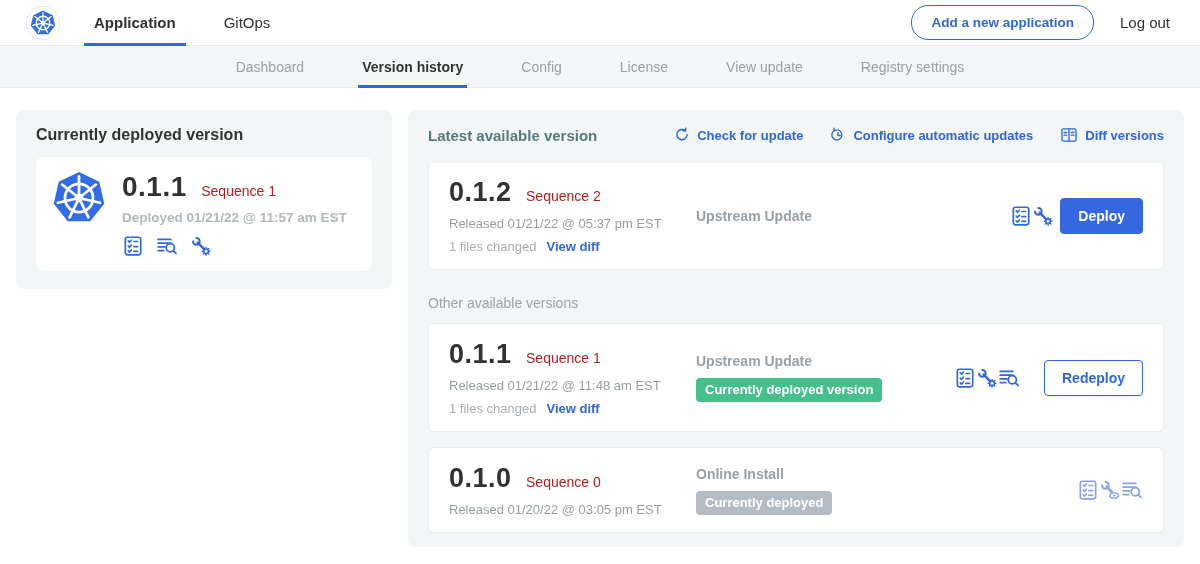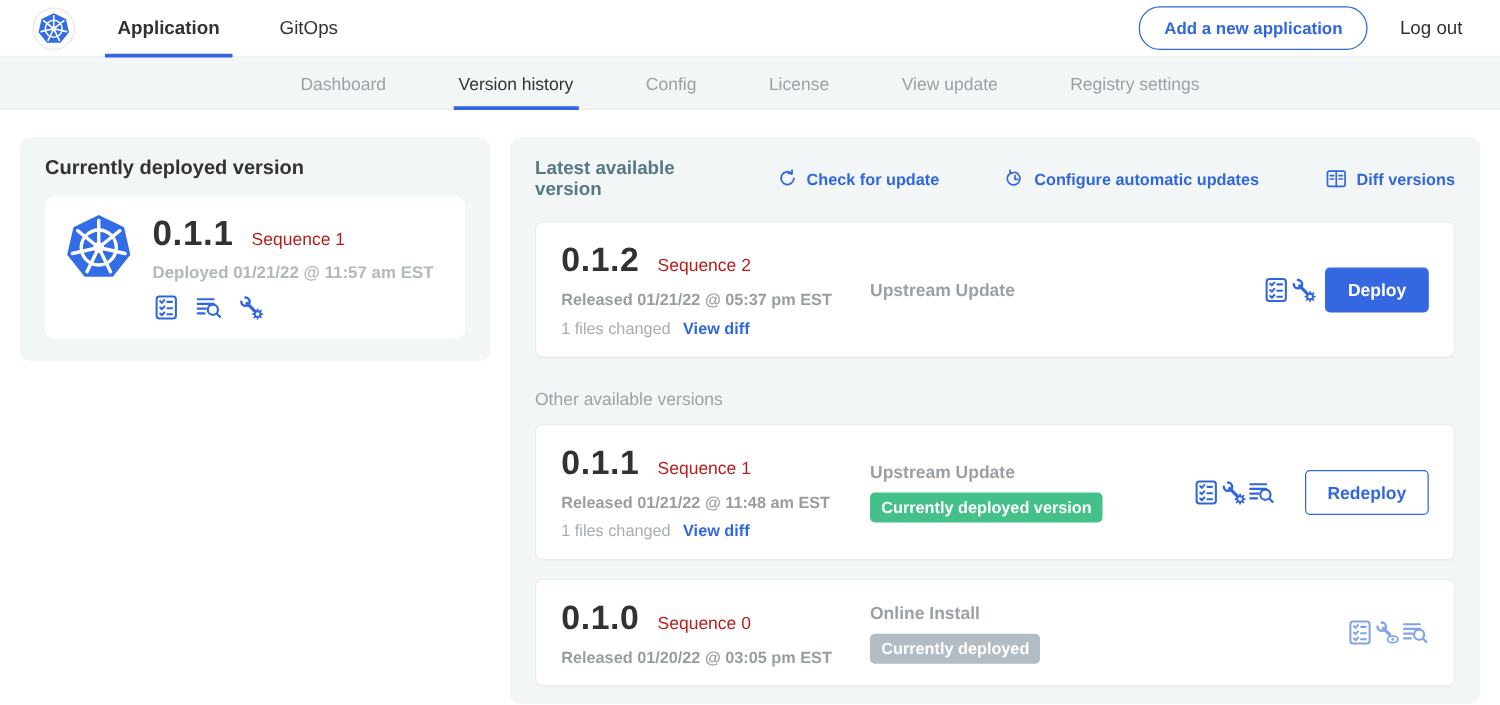--- a/index.html
+++ b/index.html
@@ -21,52 +21,52 @@
   .pill-btn { border:1px solid #3066e0; background:#fff; color:#3066e0;
     font-size:13.5px; font-weight:bold; border-radius:17px; padding:9px 19px;
     cursor:pointer; font-family:inherit; }
   .logout { font-size:15px; color:#323232; margin-left:26px; margin-right:6px; cursor:pointer; }
 
   
   .subnav { height:42px; background:#f3f6f7; border-bottom:1px solid #e9ecee;
     display:flex; justify-content:center; gap:58px; }
   .subnav-tab { position:relative; height:42px; display:flex; align-items:center;
     font-size:14px; color:#9aa1a5; cursor:pointer;justify-content:center; }
-  .subnav-tab.active { color:#323232; font-weight:normal; }
+  .subnav-tab.active { color:#323232; font-weight:bold; }
   .subnav-tab.active::after { content:''; position:absolute; left:-4px; right:-4px; bottom:0;
     height:3px; background:#3066e0; }
 
   
   .main { display:flex; gap:16px; padding:22px 16px 0 16px; align-items:flex-start; }
   .panel { background:#f2f6f7; border-radius:8px; }
   .left-panel { width:376px; padding:16px 20px 18px; flex:none; }
   .left-title { font-size:16px; font-weight:bold; color:#323232; }
   .deployed-card { background:#fff; border-radius:8px; padding:14px 16px;
     margin-top:13px; display:flex; gap:16px; align-items:flex-start; }
   .vnum { font-size:27px; font-weight:bold; color:#323232; letter-spacing:0.5px; }
   .vseq { font-size:14px; color:#b91c1c; margin-left:10px; }
   .deployed-at { font-size:13.5px; font-weight:bold; color:#b3b8ba; margin-top:7px; }
   .icon-row { display:flex; align-items:center; gap:12px; margin-top:10px; }
   .ic { width:22px; height:22px; color:#3066e0; cursor:pointer; flex:none; }
   .ic.faded { color:#84a3ea; }
   .ic-sm { width:16px; height:16px; color:#3066e0; flex:none; }
 
   .right-panel { flex:1; padding:16px 20px 14px; }
-  .panel-head { display:flex; align-items:center;gap:26px; }
+  .panel-head { display:flex; align-items:center; }
   .panel-title { font-size:15px; font-weight:bold; color:#577981; flex:1; }
   .action-link { display:flex; align-items:center; gap:7px; margin-left:27px;
     font-size:13px; font-weight:bold; color:#3066e0; cursor:pointer; }
 
   .vcard { background:#fff; border:1px solid #eaeef0; border-radius:6px;
     padding:15px 20px; display:flex; align-items:center; margin-top:15px;
     box-shadow:0 1px 1px rgba(0,0,0,0.02); }
   .vleft { width:247px; flex:none; }
   .vmid { flex:1; }
   .vright { display:flex; align-items:center; flex:none; }
-  .vreleased { font-size:13px; font-weight:bold; color:#989ea0; margin-top:8px; }
+  .vreleased { font-size:13px; font-weight:normal; color:#989ea0; margin-top:8px; }
   .vfiles { font-size:13px; color:#a7adb0; margin-top:8px; }
   .view-diff { color:#3066e0; font-weight:bold; margin-left:10px; cursor:pointer; }
   .vsource { font-size:14px; font-weight:bold; color:#9aa1a6; }
   .badge { display:inline-block; margin-top:9px; padding:4px 9px 5px; border-radius:4px;
     font-size:13px; font-weight:bold; color:#fff; }
   .badge.green { background:#44c08a; }
   .badge.gray  { background:#b3bcc3; }
   .btn { font-family:inherit; font-size:14px; font-weight:bold; border-radius:4px;
     padding:9px 17px; cursor:pointer; margin-left:6px; }
   .btn-primary { background:#3567e0; border:1px solid #3567e0; color:#fff; }

